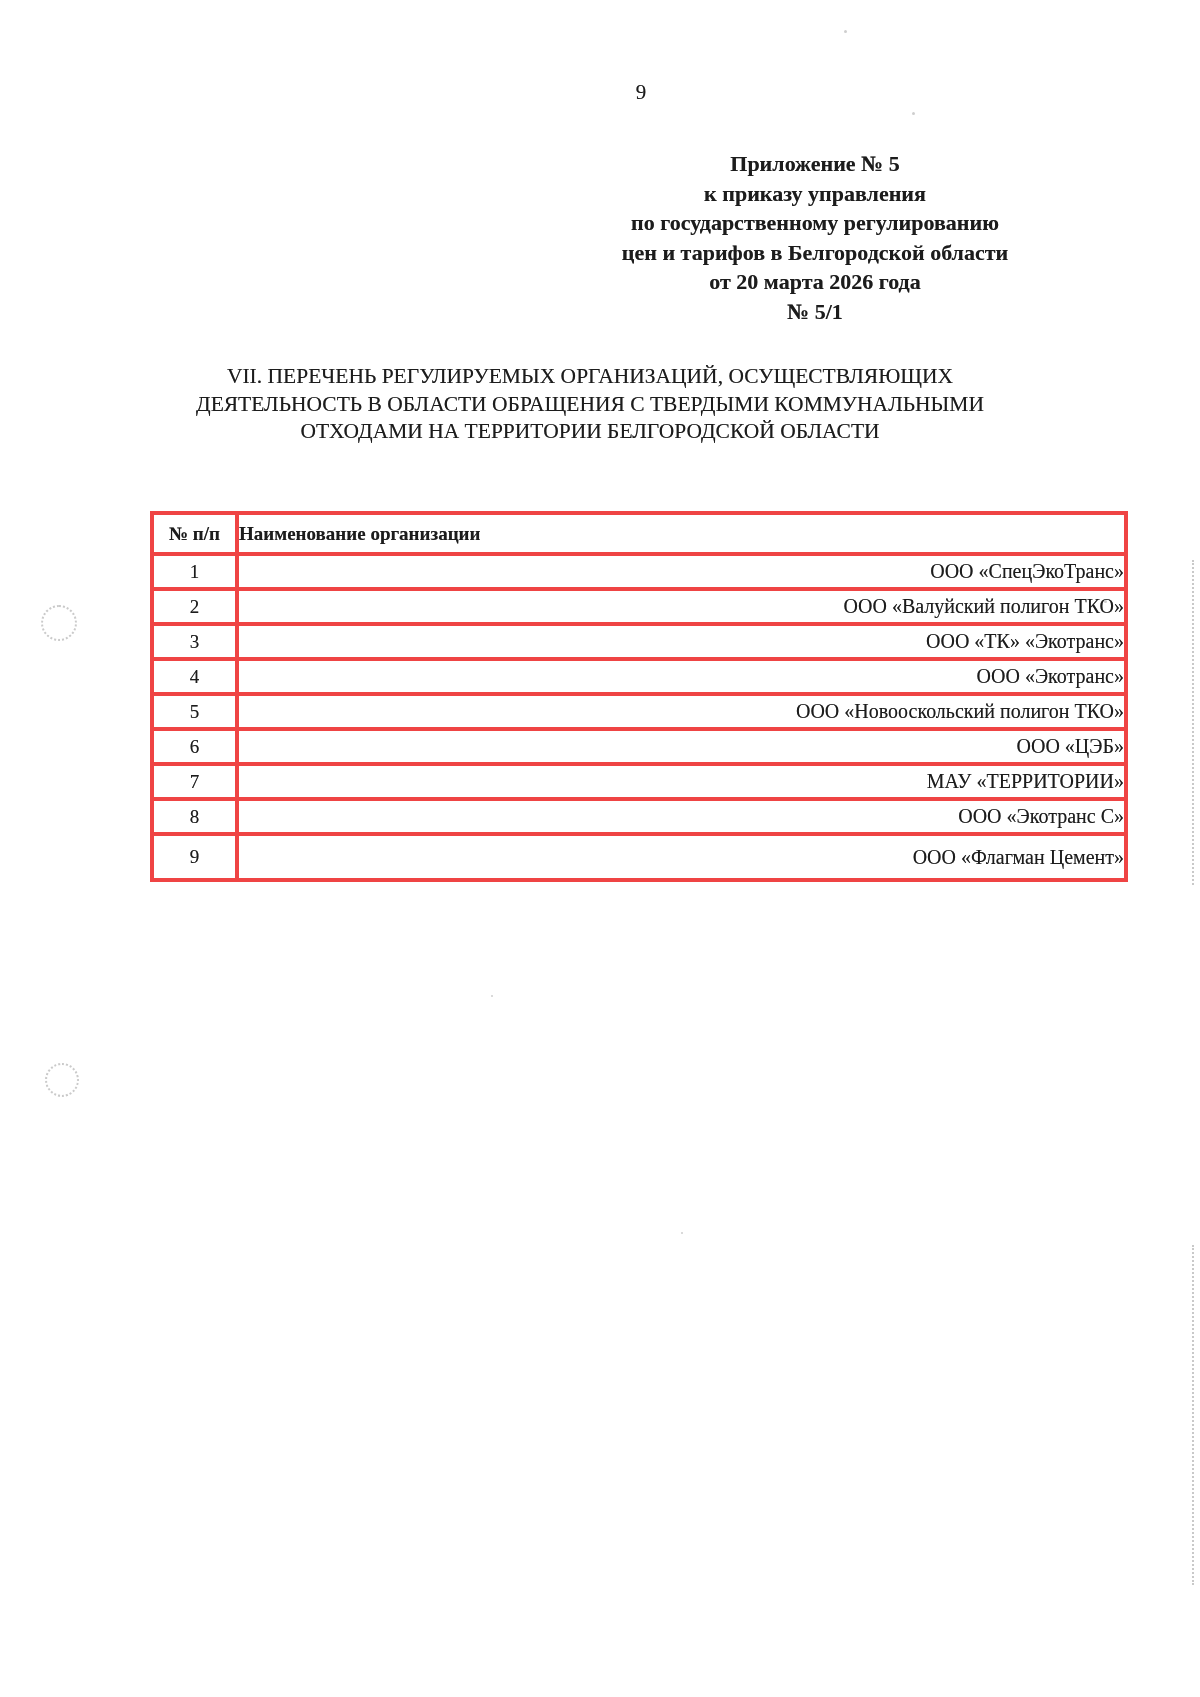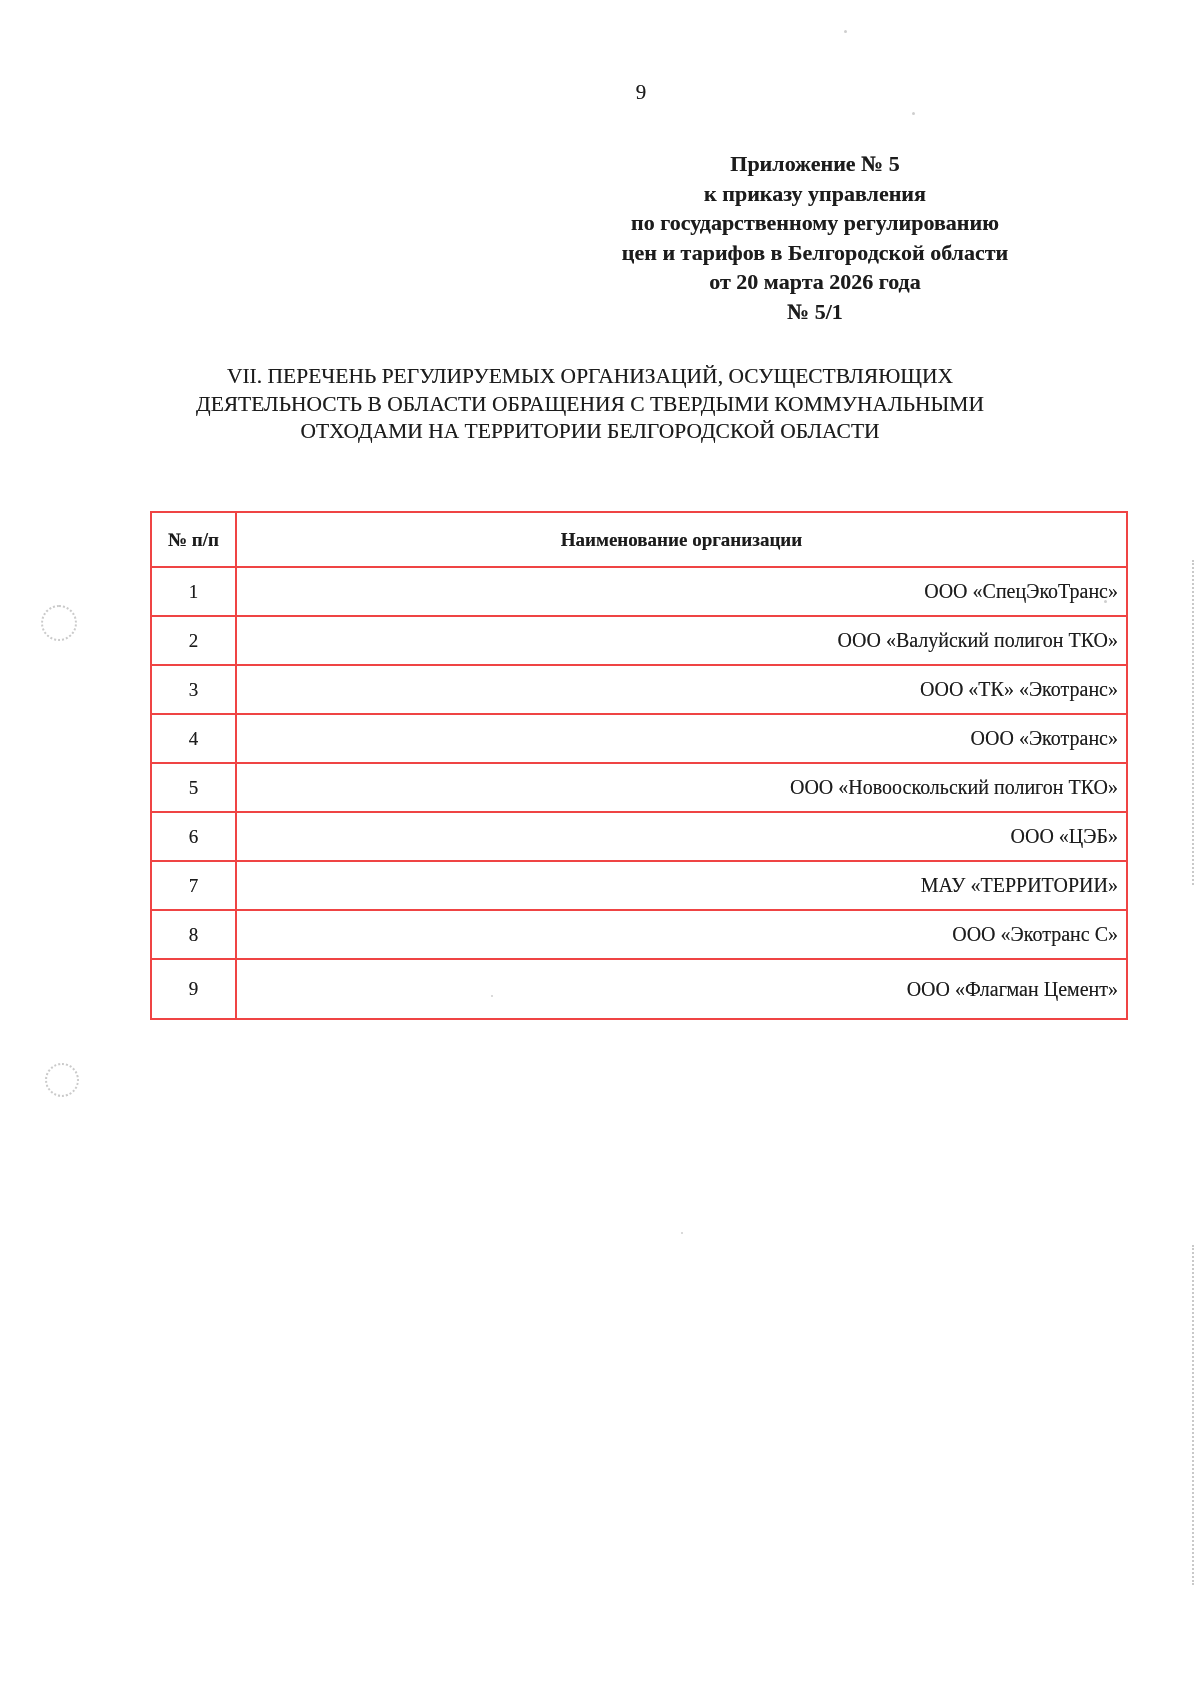--- a/index.html
+++ b/index.html
@@ -26,29 +26,29 @@
     text-align:center;font-size:21.5px;line-height:27.5px;
   }
 
   table.org-table{
     position:absolute;left:150px;top:511px;width:978px;
     border-collapse:collapse;table-layout:fixed;
     background:#ffffff;
   }
   table.org-table col.c-num{width:85px;}
   table.org-table th, table.org-table td{
-    border:2px solid #ef4444;
-    padding:8px;
+    border:4px solid #ef4444;
+    padding:0;
     vertical-align:middle;
   }
   th.h-num{
     height:37px;font-size:19px;font-weight:bold;text-align:center;
   }
   th.h-name{
-    font-size:19px;font-weight:bold;text-align:center;
+    font-size:19px;font-weight:bold;text-align:left;
     padding-right:118px;
   }
   td.c-num{
     height:31px;font-size:19px;text-align:center;
   }
   td.c-name{
     font-size:20px;text-align:right;padding-left:14px;
   }
   tr.tall td{height:42px;}
 

